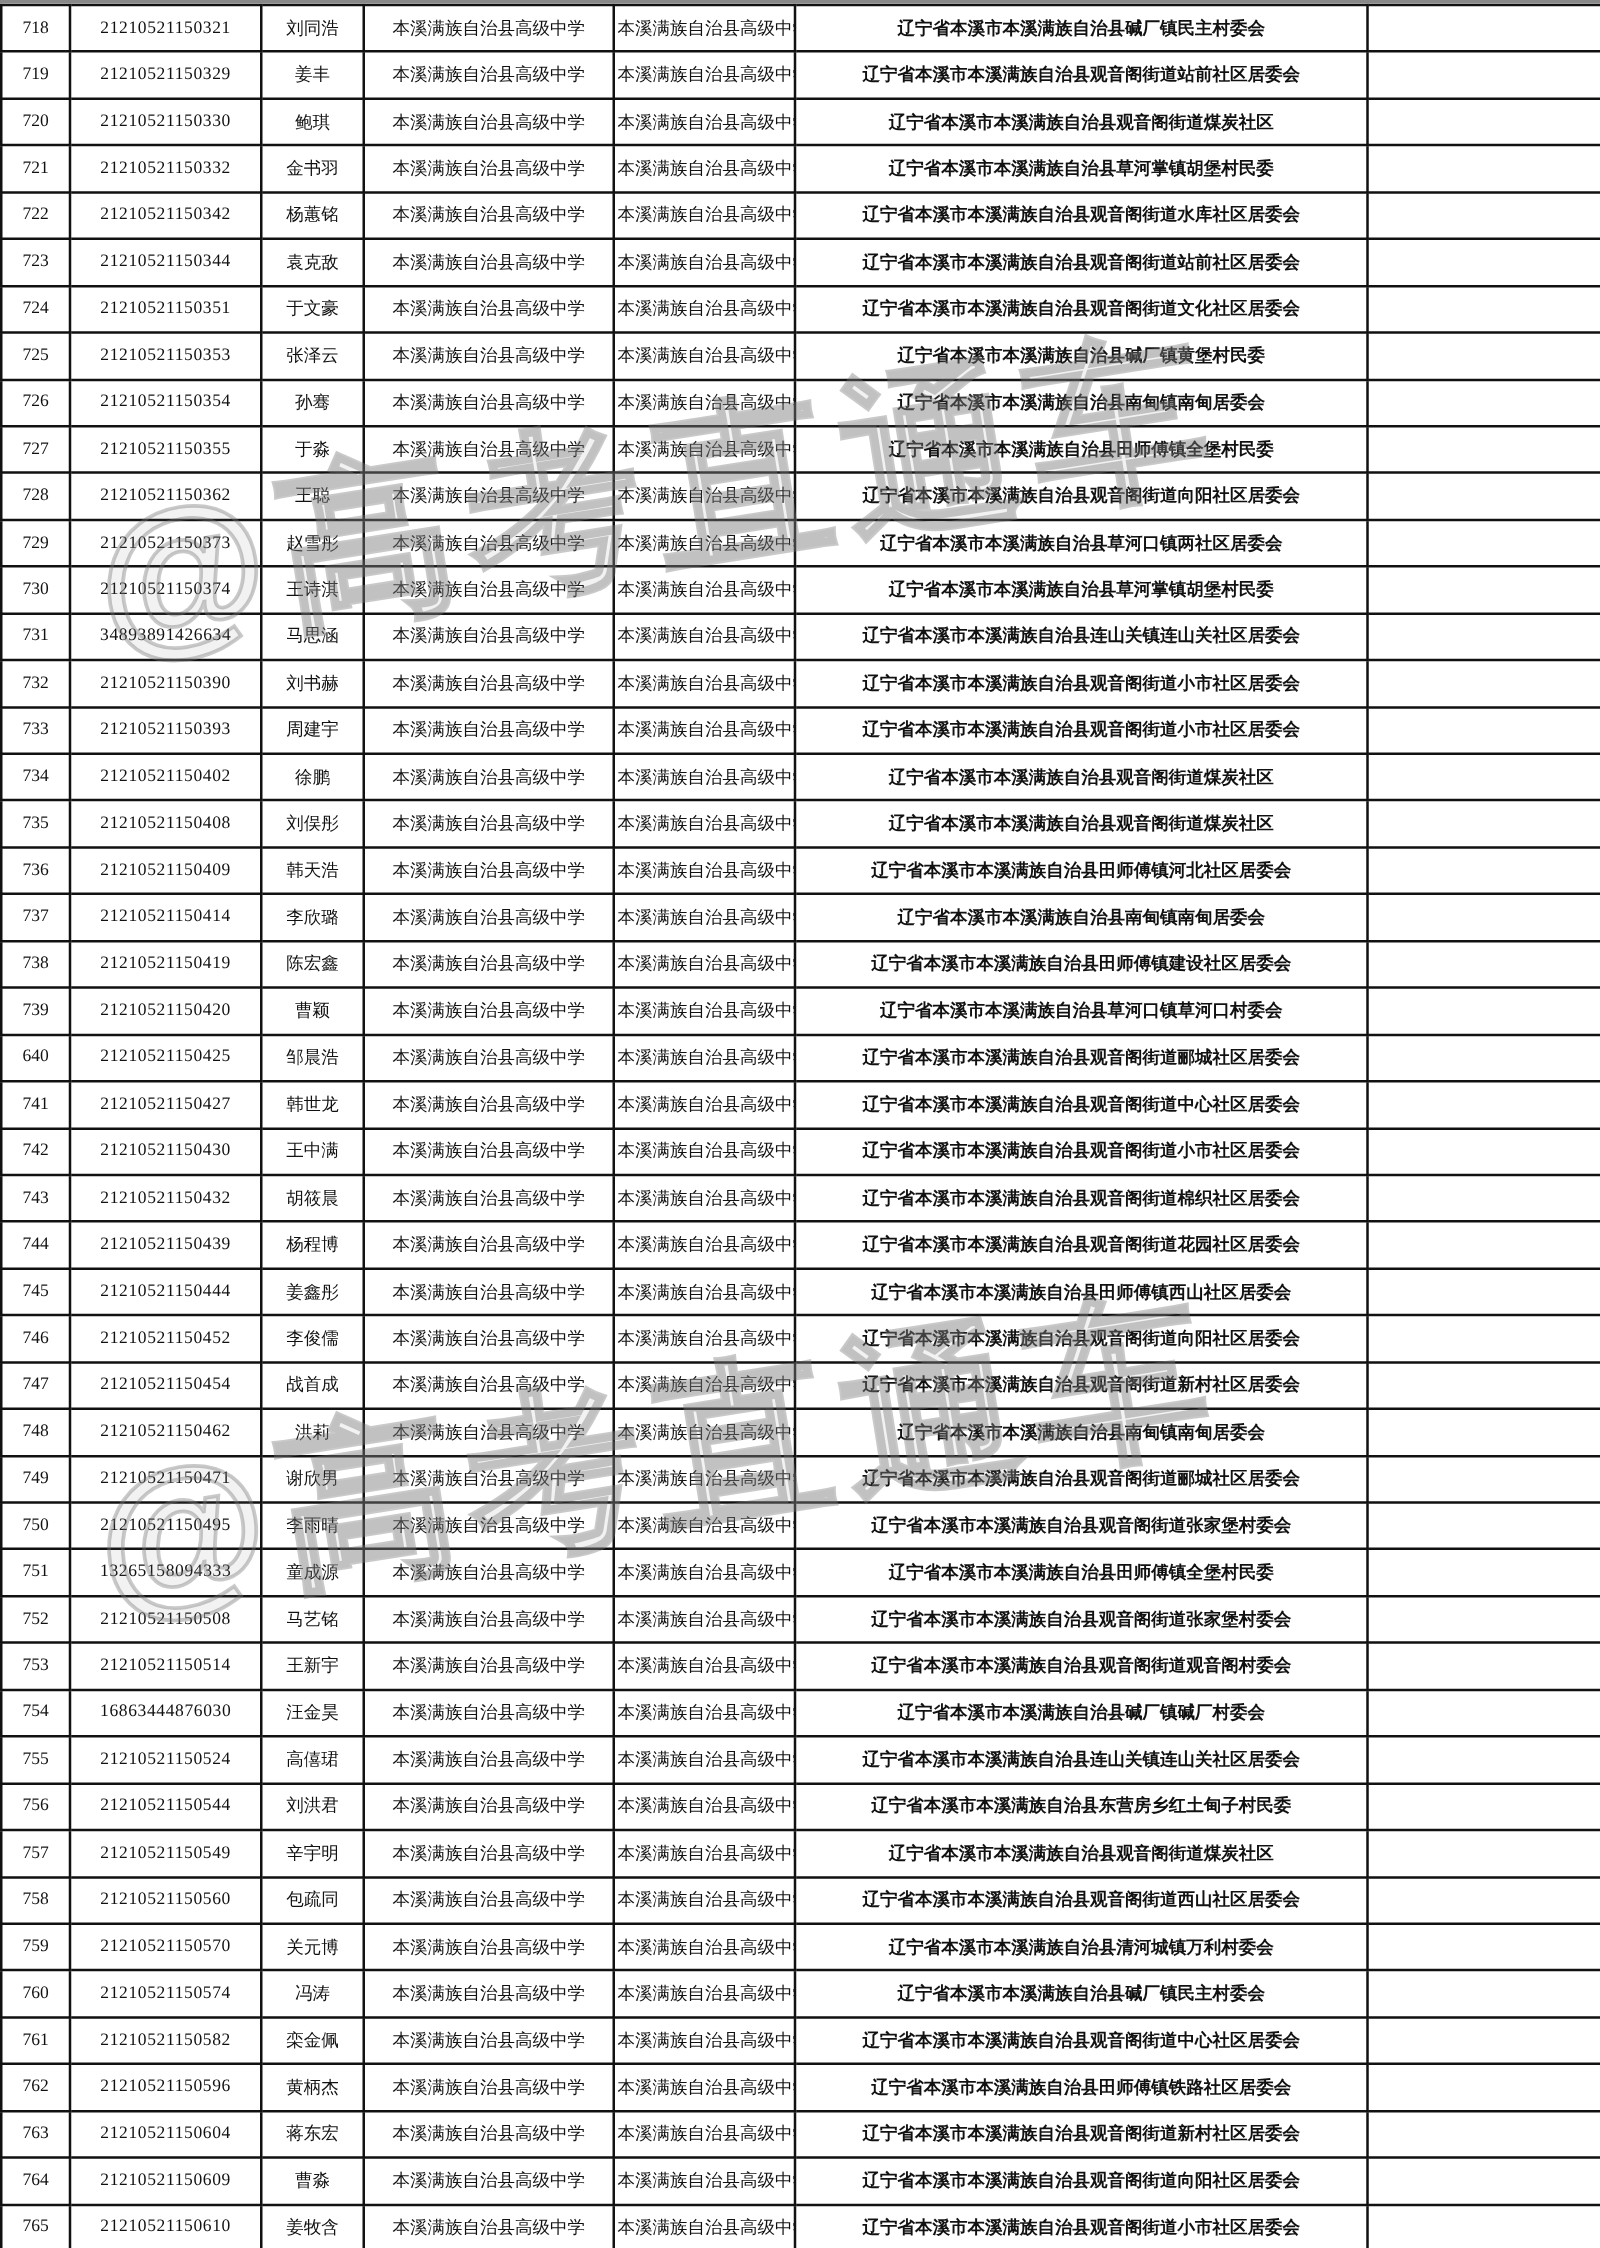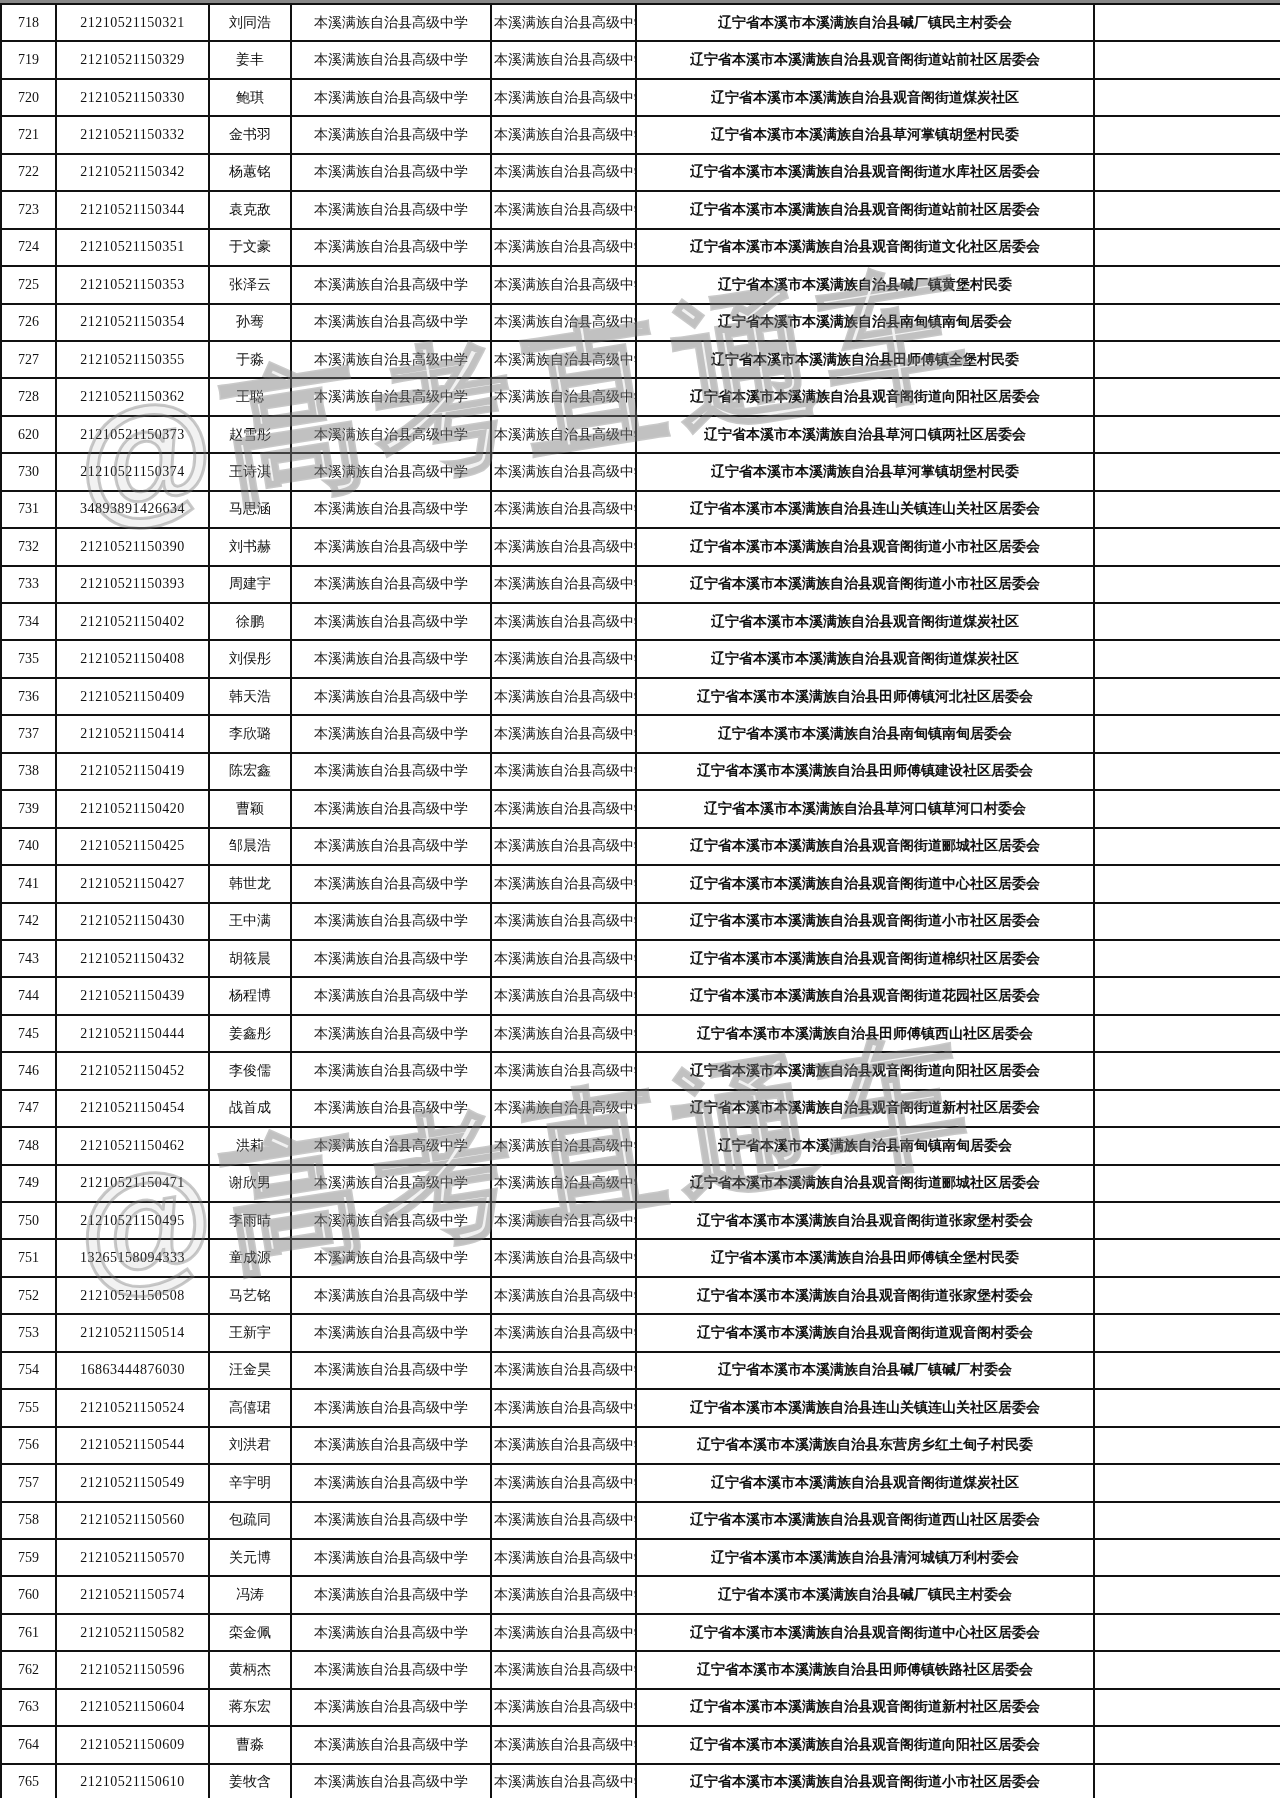--- a/index.html
+++ b/index.html
@@ -164,21 +164,21 @@
         <tr>
           <td class="c0">728</td>
           <td class="c1">21210521150362</td>
           <td class="c2">王聪</td>
           <td class="c3">本溪满族自治县高级中学</td>
           <td class="c4">本溪满族自治县高级中学</td>
           <td class="c5">辽宁省本溪市本溪满族自治县观音阁街道向阳社区居委会</td>
           <td class="c6"></td>
         </tr>
         <tr>
-          <td class="c0">620</td>
+          <td class="c0">729</td>
           <td class="c1">21210521150373</td>
           <td class="c2">赵雪彤</td>
           <td class="c3">本溪满族自治县高级中学</td>
           <td class="c4">本溪满族自治县高级中学</td>
           <td class="c5">辽宁省本溪市本溪满族自治县草河口镇两社区居委会</td>
           <td class="c6"></td>
         </tr>
         <tr>
           <td class="c0">730</td>
           <td class="c1">21210521150374</td>
@@ -263,21 +263,21 @@
         <tr>
           <td class="c0">739</td>
           <td class="c1">21210521150420</td>
           <td class="c2">曹颖</td>
           <td class="c3">本溪满族自治县高级中学</td>
           <td class="c4">本溪满族自治县高级中学</td>
           <td class="c5">辽宁省本溪市本溪满族自治县草河口镇草河口村委会</td>
           <td class="c6"></td>
         </tr>
         <tr>
-          <td class="c0">740</td>
+          <td class="c0">640</td>
           <td class="c1">21210521150425</td>
           <td class="c2">邹晨浩</td>
           <td class="c3">本溪满族自治县高级中学</td>
           <td class="c4">本溪满族自治县高级中学</td>
           <td class="c5">辽宁省本溪市本溪满族自治县观音阁街道郦城社区居委会</td>
           <td class="c6"></td>
         </tr>
         <tr>
           <td class="c0">741</td>
           <td class="c1">21210521150427</td>

